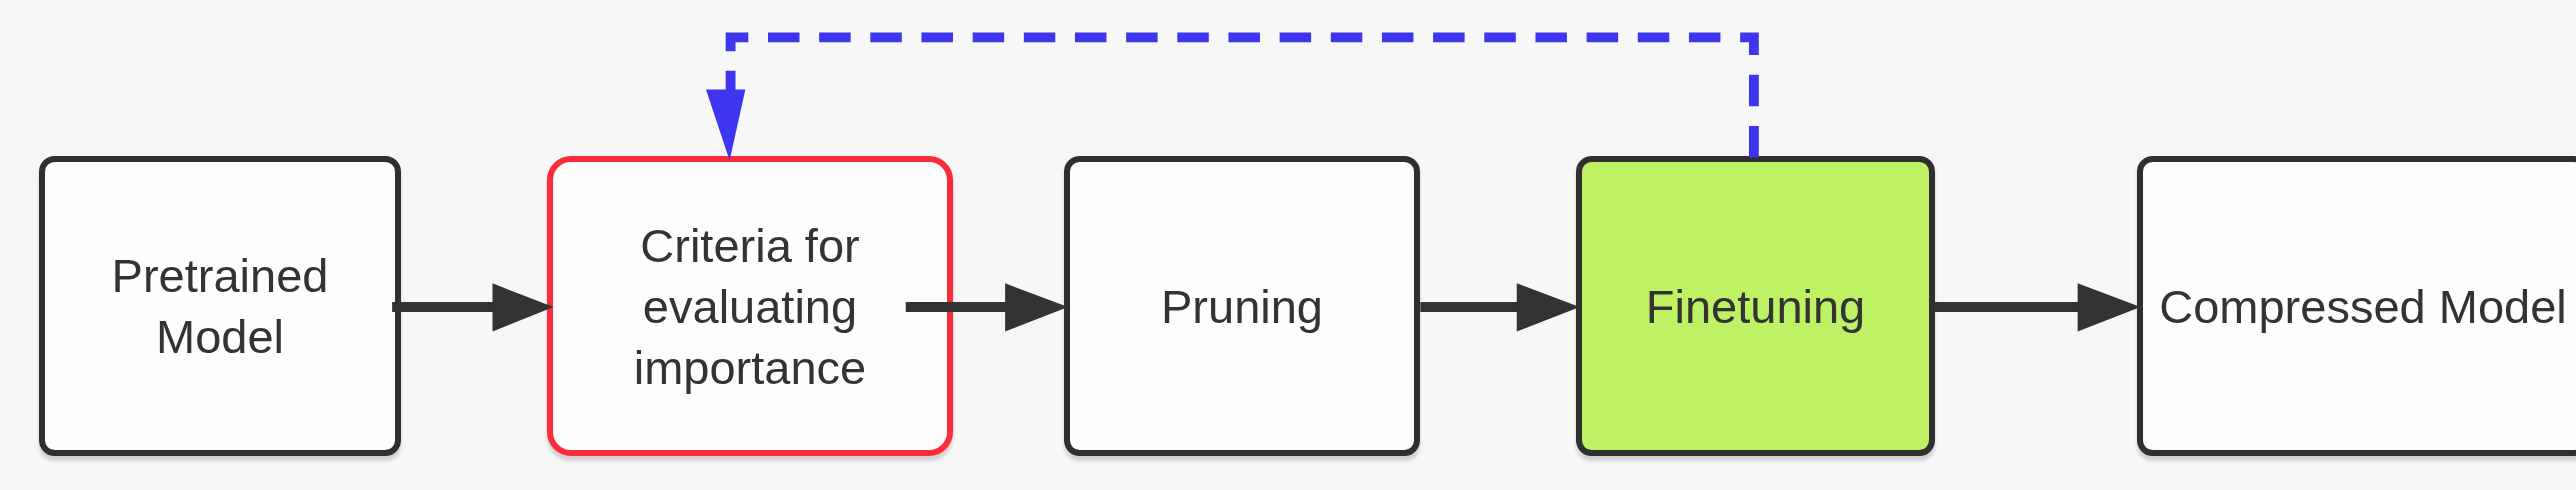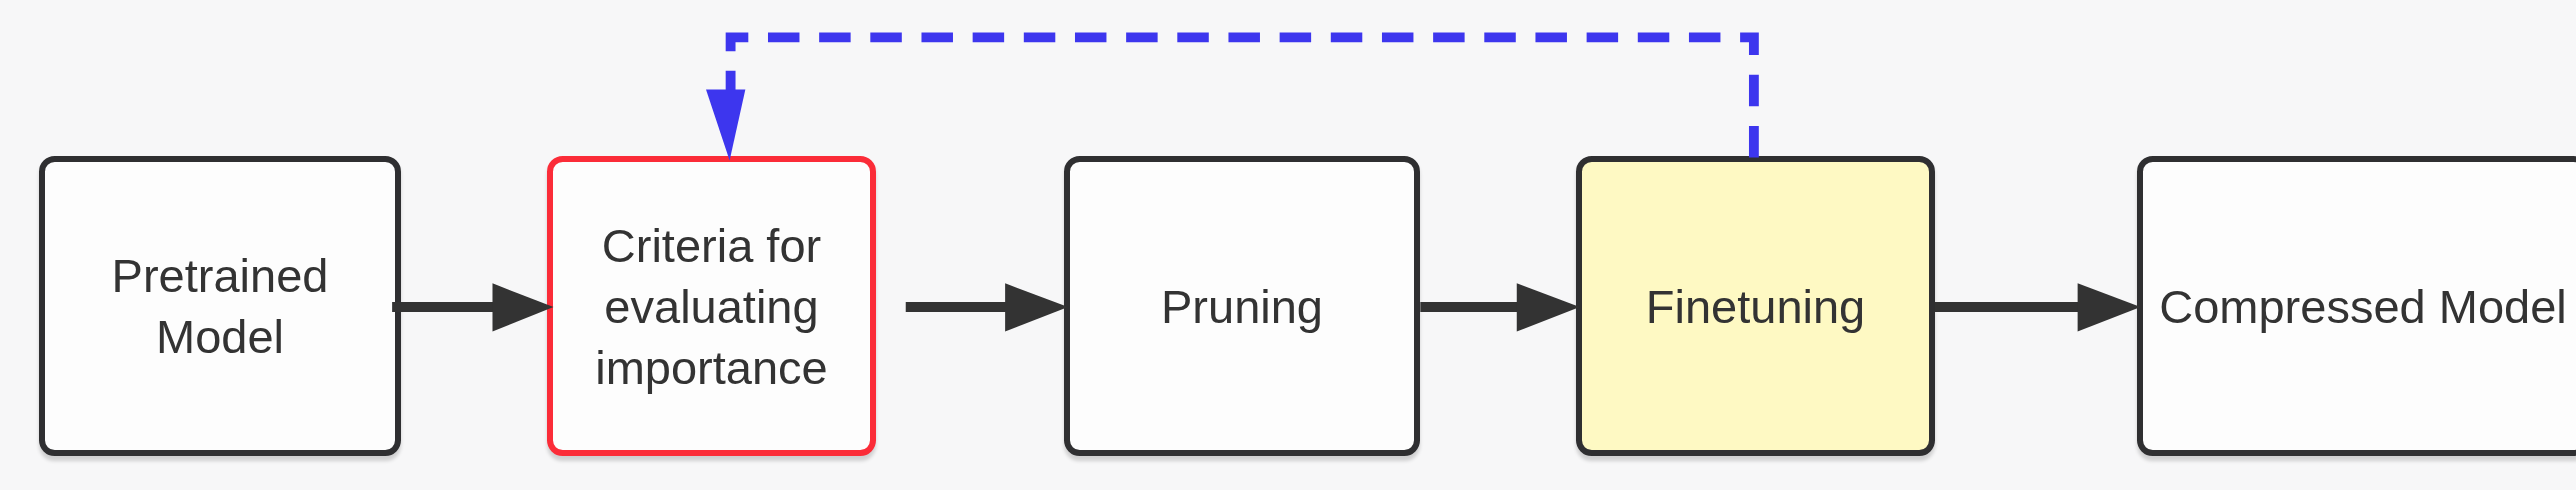--- a/index.html
+++ b/index.html
@@ -11,21 +11,21 @@
   .overlay{position:absolute;left:0;top:0;width:2576px;height:490px;}
   .node{
     position:absolute;top:156px;height:300px;box-sizing:border-box;
     border:6.9px solid #2f2f31;border-radius:15.7px;
     display:flex;align-items:center;justify-content:center;text-align:center;
     font-size:47px;line-height:61px;font-weight:400;
     box-shadow:0 4.9px 3.9px rgba(0,0,0,0.16);
   }
   .node .label{padding:0 13.8px;}
   #node-pretrained{left:39px;width:362px;}
-  #node-criteria{left:547px;width:329px;}
+  #node-criteria{left:547px;width:406px;border-radius:24px;}
   #node-pruning{left:1064px;width:356px;}
   #node-finetuning{left:1576px;width:359px;}
   #node-compressed{left:2137px;width:452px;}
 </style>
 </head>
 <body style="background-color: rgb(247, 247, 248);">
 
 <div id="canvas">
 
   <div class="node" id="node-pretrained" style="border-color: rgb(47, 47, 49); background-color: rgb(253, 253, 253); color: rgb(51, 51, 51);">
@@ -33,21 +33,21 @@
   </div>
 
   <div class="node" id="node-criteria" style="border-color: rgb(251, 44, 56); background-color: rgb(253, 253, 253); color: rgb(51, 51, 51);">
     <span class="label">Criteria for evaluating importance</span>
   </div>
 
   <div class="node" id="node-pruning" style="border-color: rgb(47, 47, 49); background-color: rgb(253, 253, 253); color: rgb(51, 51, 51);">
     <span class="label">Pruning</span>
   </div>
 
-  <div class="node" id="node-finetuning" style="border-color: rgb(47, 47, 49); background-color: #fef9c3; color: rgb(51, 51, 51);">
+  <div class="node" id="node-finetuning" style="border-color: rgb(47, 47, 49); background-color: #bef264; color: rgb(51, 51, 51);">
     <span class="label">Finetuning</span>
   </div>
 
   <div class="node" id="node-compressed" style="border-color: rgb(47, 47, 49); background-color: rgb(253, 253, 253); color: rgb(51, 51, 51);">
     <span class="label">Compressed Model</span>
   </div>
 
   <svg class="overlay" width="2576" height="490" viewBox="0 0 2617 498" aria-hidden="true">
 
     <g>

